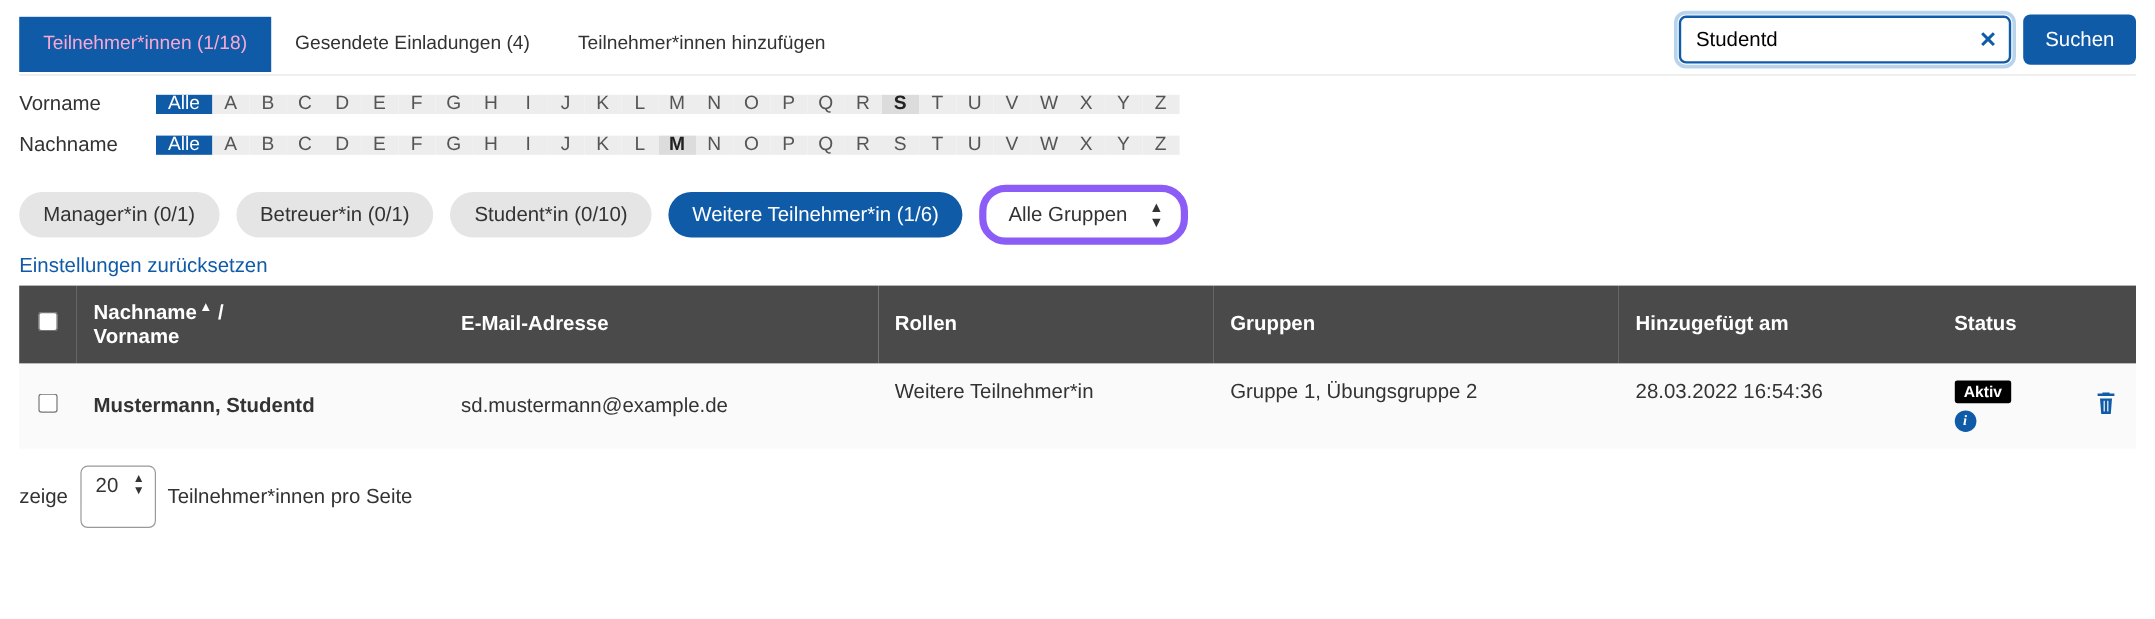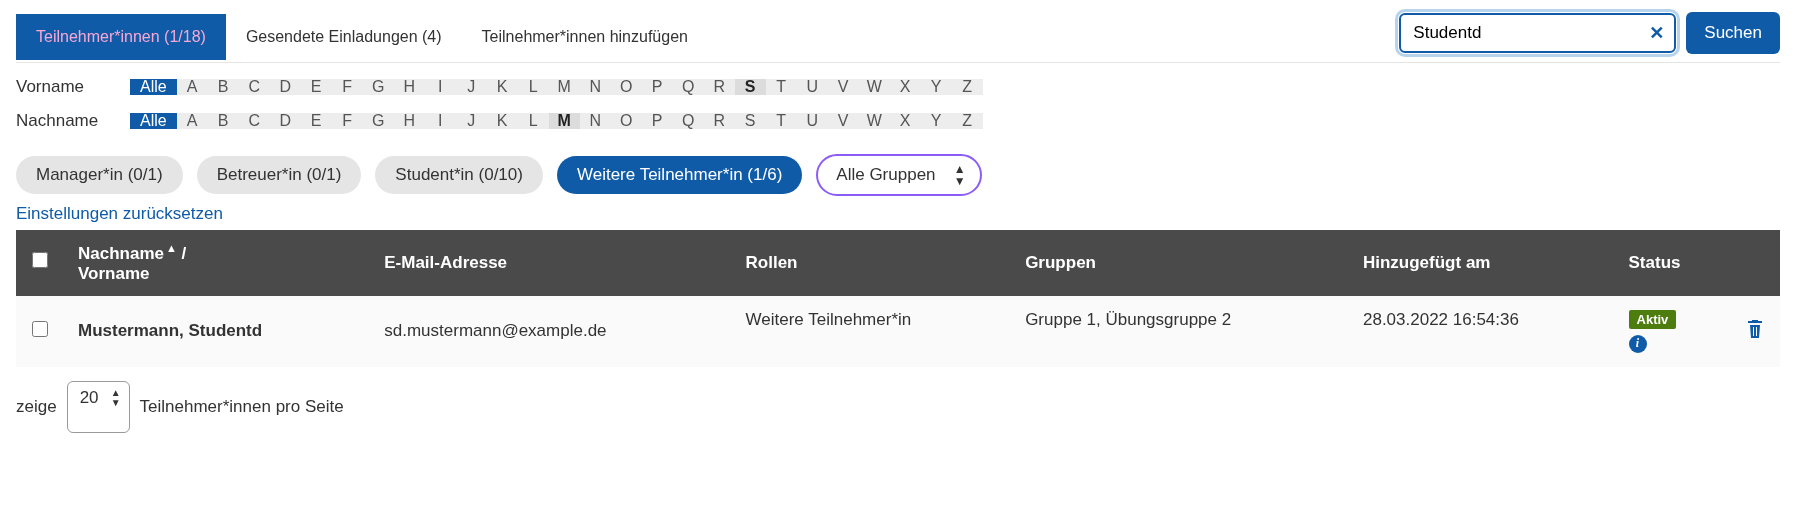--- a/index.html
+++ b/index.html
@@ -23,36 +23,36 @@
     .alpha-letters { display: flex; }
     .alpha-letter { width: 31px; height: 16px; display: flex; align-items: center; justify-content: center; font-size: 16px; background: #ededed; color: #555; cursor: pointer; }
     .alpha-letter.all-letter { width: auto; padding: 0 10px; }
     .alpha-letter.active { background: #0f5ba8; color: #fff; }
     .alpha-letter.selected { background: #dcdcdc; color: #222; font-weight: bold; }
     
     
     .role-row { display: flex; align-items: center; gap: 14px; margin-top: 23px; flex-wrap: wrap; }
     .chip { background: #e5e5e5; border: none; border-radius: 22px; padding: 9px 20px; font-size: 17px; color: #333; cursor: pointer; white-space: nowrap; }
     .chip.active { background: #0f5ba8; color: #fff; }
-    .group-select { border: 2px solid #8b5cf6; border-radius: 22px; padding: 9px 44px 9px 18px; font-size: 17px; cursor: pointer; position: relative; background: #fff; display: flex; align-items: center; }
+    .group-select { border: 6px solid #8b5cf6; border-radius: 22px; padding: 9px 44px 9px 18px; font-size: 17px; cursor: pointer; position: relative; background: #fff; display: flex; align-items: center; }
     .group-select-caret { position: absolute; right: 14px; font-size: 12px; line-height: 1; display: flex; flex-direction: column; }
     
     .reset-row { display: flex; justify-content: flex-start; margin-top: 8px; }
     .reset-link { color: #0f5ba8; text-decoration: none; font-size: 17px; cursor: pointer; }
     
     
     table { width: 100%; border-collapse: collapse; margin-top: 6px; }
     thead th { background: #4a4a4a; color: #fff; text-align: left; padding: 12px 14px; font-weight: bold; font-size: 17px; }
     thead th.checkbox-cell { width: 48px; text-align: center; }
     .sort-icon { font-size: 11px; vertical-align: super; margin-left: 2px; }
     tbody td { padding: 14px; font-size: 17px; background: #fafafa; vertical-align: top; }
     tbody td.checkbox-cell { text-align: center; vertical-align: middle; }
     tbody td.name-cell { font-weight: bold; vertical-align: middle; }
     tbody td.email-cell { vertical-align: middle; }
-    .status-badge { background: #4d7c0f; color: #fff; font-size: 13px; font-weight: bold; padding: 2px 8px; border-radius: 2px; display: inline-block; }
+    .status-badge { background: #000000; color: #fff; font-size: 13px; font-weight: bold; padding: 2px 8px; border-radius: 2px; display: inline-block; }
     .info-icon { display: inline-flex; align-items: center; justify-content: center; width: 18px; height: 18px; border-radius: 50%; background: #0f5ba8; color: #fff; font-size: 12px; font-weight: bold; margin-top: 4px; cursor: pointer; font-style: italic; font-family: Georgia, serif; }
     .trash-icon { color: #0f5ba8; cursor: pointer; }
     .status-cell-inner { display: flex; flex-direction: column; align-items: flex-start; gap: 2px; }
     td.trash-cell { vertical-align: middle; text-align: center; width: 50px; }
     thead input[type=checkbox], tbody input[type=checkbox] { width: 16px; height: 16px; cursor: pointer; }
     
     
     .pager-row { display: flex; align-items: center; gap: 10px; margin-top: 14px; font-size: 17px; }
     .page-select { border: 1px solid #999; border-radius: 6px; padding: 6px 30px 24px 12px; position: relative; cursor: pointer; display: flex; align-items: center; }
     .page-select-caret { position: absolute; right: 8px; font-size: 10px; line-height: 1; display: flex; flex-direction: column; }

